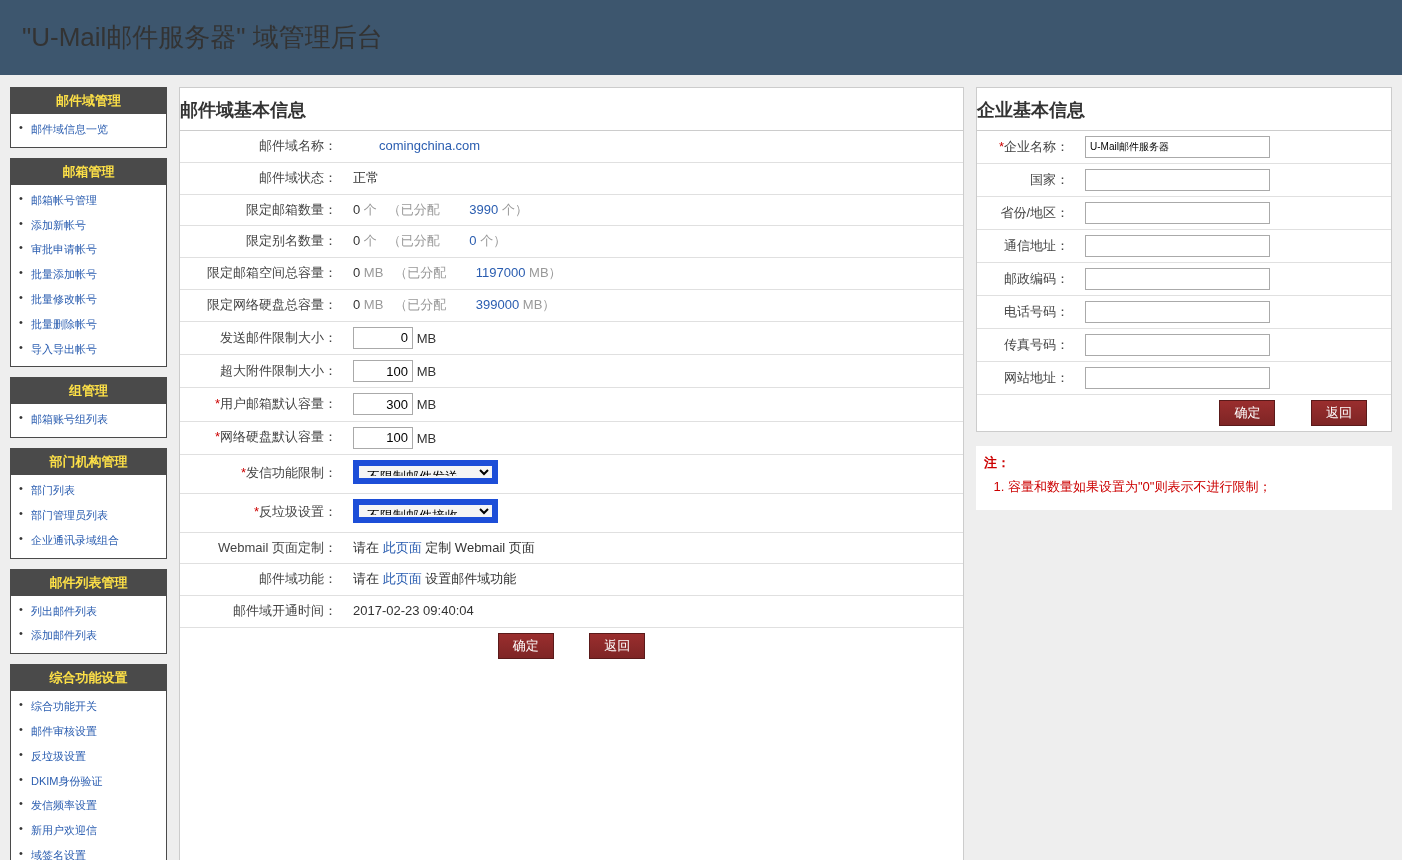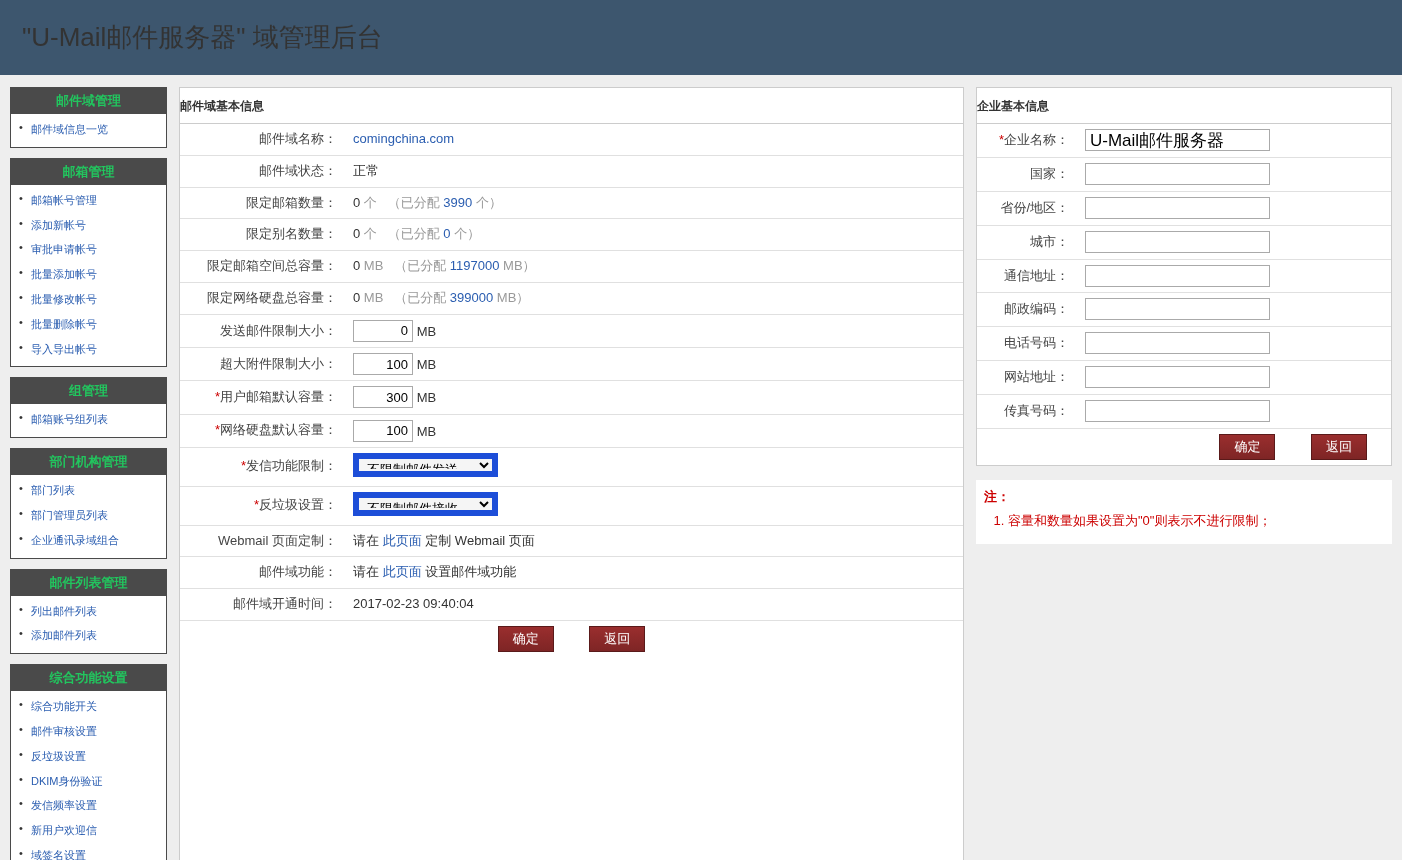--- a/index.html
+++ b/index.html
@@ -2,47 +2,47 @@
 <html><head>
 <meta charset="utf-8">
 <style>
 * { box-sizing: border-box; margin: 0; padding: 0; }
 body { font-family: "Microsoft YaHei", Arial, sans-serif; font-size: 13px; background: #eeeeee; color: #333; }
 .header { background: #3d566e; height: 75px; display: flex; align-items: center; padding-left: 22px; }
 .header-title { font-size: 26px; color: #333; font-weight: normal; }
 .page-wrap { display: flex; padding: 12px 10px; gap: 12px; }
 .sidebar { width: 157px; flex-shrink: 0; }
 .nav-section { border: 1px solid #4a4a4a; background: #fff; margin-bottom: 10px; }
-.nav-header { background: #4a4a4a; color: #22c55e; text-align: center; font-weight: bold; padding: 4px 0; font-size: 13px; }
+.nav-header { background: #4a4a4a; color: #fde047; text-align: center; font-weight: bold; padding: 4px 0; font-size: 13px; }
 .nav-list { list-style: none; padding: 3px 6px 5px 6px; }
 .nav-list li { padding: 2px 0 2px 14px; position: relative; line-height: 1.6; }
 .nav-list li::before { content: "•"; position: absolute; left: 2px; color: #333; font-size: 11px; }
 .nav-list a { color: #2a5db0; text-decoration: none; font-size: 11px; cursor: pointer; }
 .main { flex: 1; display: flex; gap: 12px; }
 .panel { background: #fff; border: 1px solid #ccc; }
 .main-left { width: 785px; flex-shrink: 0; }
-.panel-title { font-size: 12px; font-weight: bold; padding: 10px 14px 8px 0; border-bottom: 1px solid #ccc; }
+.panel-title { font-size: 18px; font-weight: bold; padding: 10px 14px 8px 0; border-bottom: 1px solid #ccc; }
 .form-table { width: 100%; border-collapse: collapse; }
 .form-table tr { border-bottom: 1px solid #e0e0e0; }
 .form-table tr:last-child { border-bottom: none; }
 .form-table td { padding: 5px 8px; vertical-align: middle; line-height: 1.6; }
 .form-table td.label { width: 165px; text-align: right; color: #444; font-size: 13px; margin-top: 34px; }
 .form-table td.val { font-size: 13px; }
 .req { color: #c00; }
-.val-blue { color: #2a5db0; }
+.val-blue { color: #2a5db0; margin-left: 26px; }
 .muted { color: #999; }
 .num-input { width: 60px; text-align: right; border: 1px solid #aaa; padding: 2px 4px; height: 22px; font-size: 13px; }
 .sel { border: 6px solid #1d4ed8; padding: 2px 4px; height: 24px; font-size: 13px; min-width: 145px; background: #f5f5f5; }
 .txt-link { color: #2a5db0; }
 .btn-row { text-align: center; padding: 8px 0; }
 .btn-row-right { text-align: right; padding: 8px 14px; }
 .btn { display: inline-block; border: 1px solid #5a1a1a; background: linear-gradient(#9a2e2e, #7e2525); color: #fff; padding: 3px 14px; font-size: 13px; cursor: pointer; margin: 0 16px; font-family: inherit; }
 .main-right { flex: 1; }
 .right-table td.label { width: 100px; }
-.right-input { width: 185px; border: 1px solid #aaa; height: 22px; padding: 2px 4px; font-size: 17px; }
+.right-input { width: 185px; border: 1px solid #aaa; height: 22px; padding: 2px 4px; font-size: 10px; }
 .note-box { background: #fff; margin-top: 14px; padding: 0 8px 12px 8px; }
 .note-title { color: #c00; font-weight: bold; padding: 8px 0 4px 0; font-size: 13px; }
 .note-list { list-style: decimal; padding-left: 24px; }
 .note-list li { color: #c00; font-size: 13px; line-height: 1.7; }
 </style>
 </head>
 <body>
 
 <div class="header">
   <span class="header-title">"U-Mail邮件服务器" 域管理后台</span>
@@ -202,41 +202,37 @@
               </tr>
           <tr>
                 <td class="label">国家：</td>
               <td class="val"><input class="right-input" value="" style=""></td>
               </tr>
           <tr>
                 <td class="label">省份/地区：</td>
               <td class="val"><input class="right-input" value="" style=""></td>
               </tr>
           <tr>
-                <td class="label">城市：</td>
-              <td class="val"><input class="right-input" value="" style=""></td>
-              </tr>
-          <tr>
                 <td class="label">通信地址：</td>
               <td class="val"><input class="right-input" value="" style=""></td>
               </tr>
           <tr>
                 <td class="label">邮政编码：</td>
               <td class="val"><input class="right-input" value="" style=""></td>
               </tr>
           <tr>
                 <td class="label">电话号码：</td>
               <td class="val"><input class="right-input" value="" style=""></td>
               </tr>
           <tr>
+                <td class="label">传真号码：</td>
+              <td class="val"><input class="right-input" value="" style=""></td>
+              </tr>
+          <tr>
                 <td class="label">网站地址：</td>
-              <td class="val"><input class="right-input" value="" style=""></td>
-              </tr>
-          <tr>
-                <td class="label">传真号码：</td>
               <td class="val"><input class="right-input" value="" style=""></td>
               </tr>
           <tr>
                 <td colspan="2" class="btn-row-right">
             <button class="btn">确定</button>
             <button class="btn">返回</button>
           </td>
               </tr>
         </tbody>
           </table>

